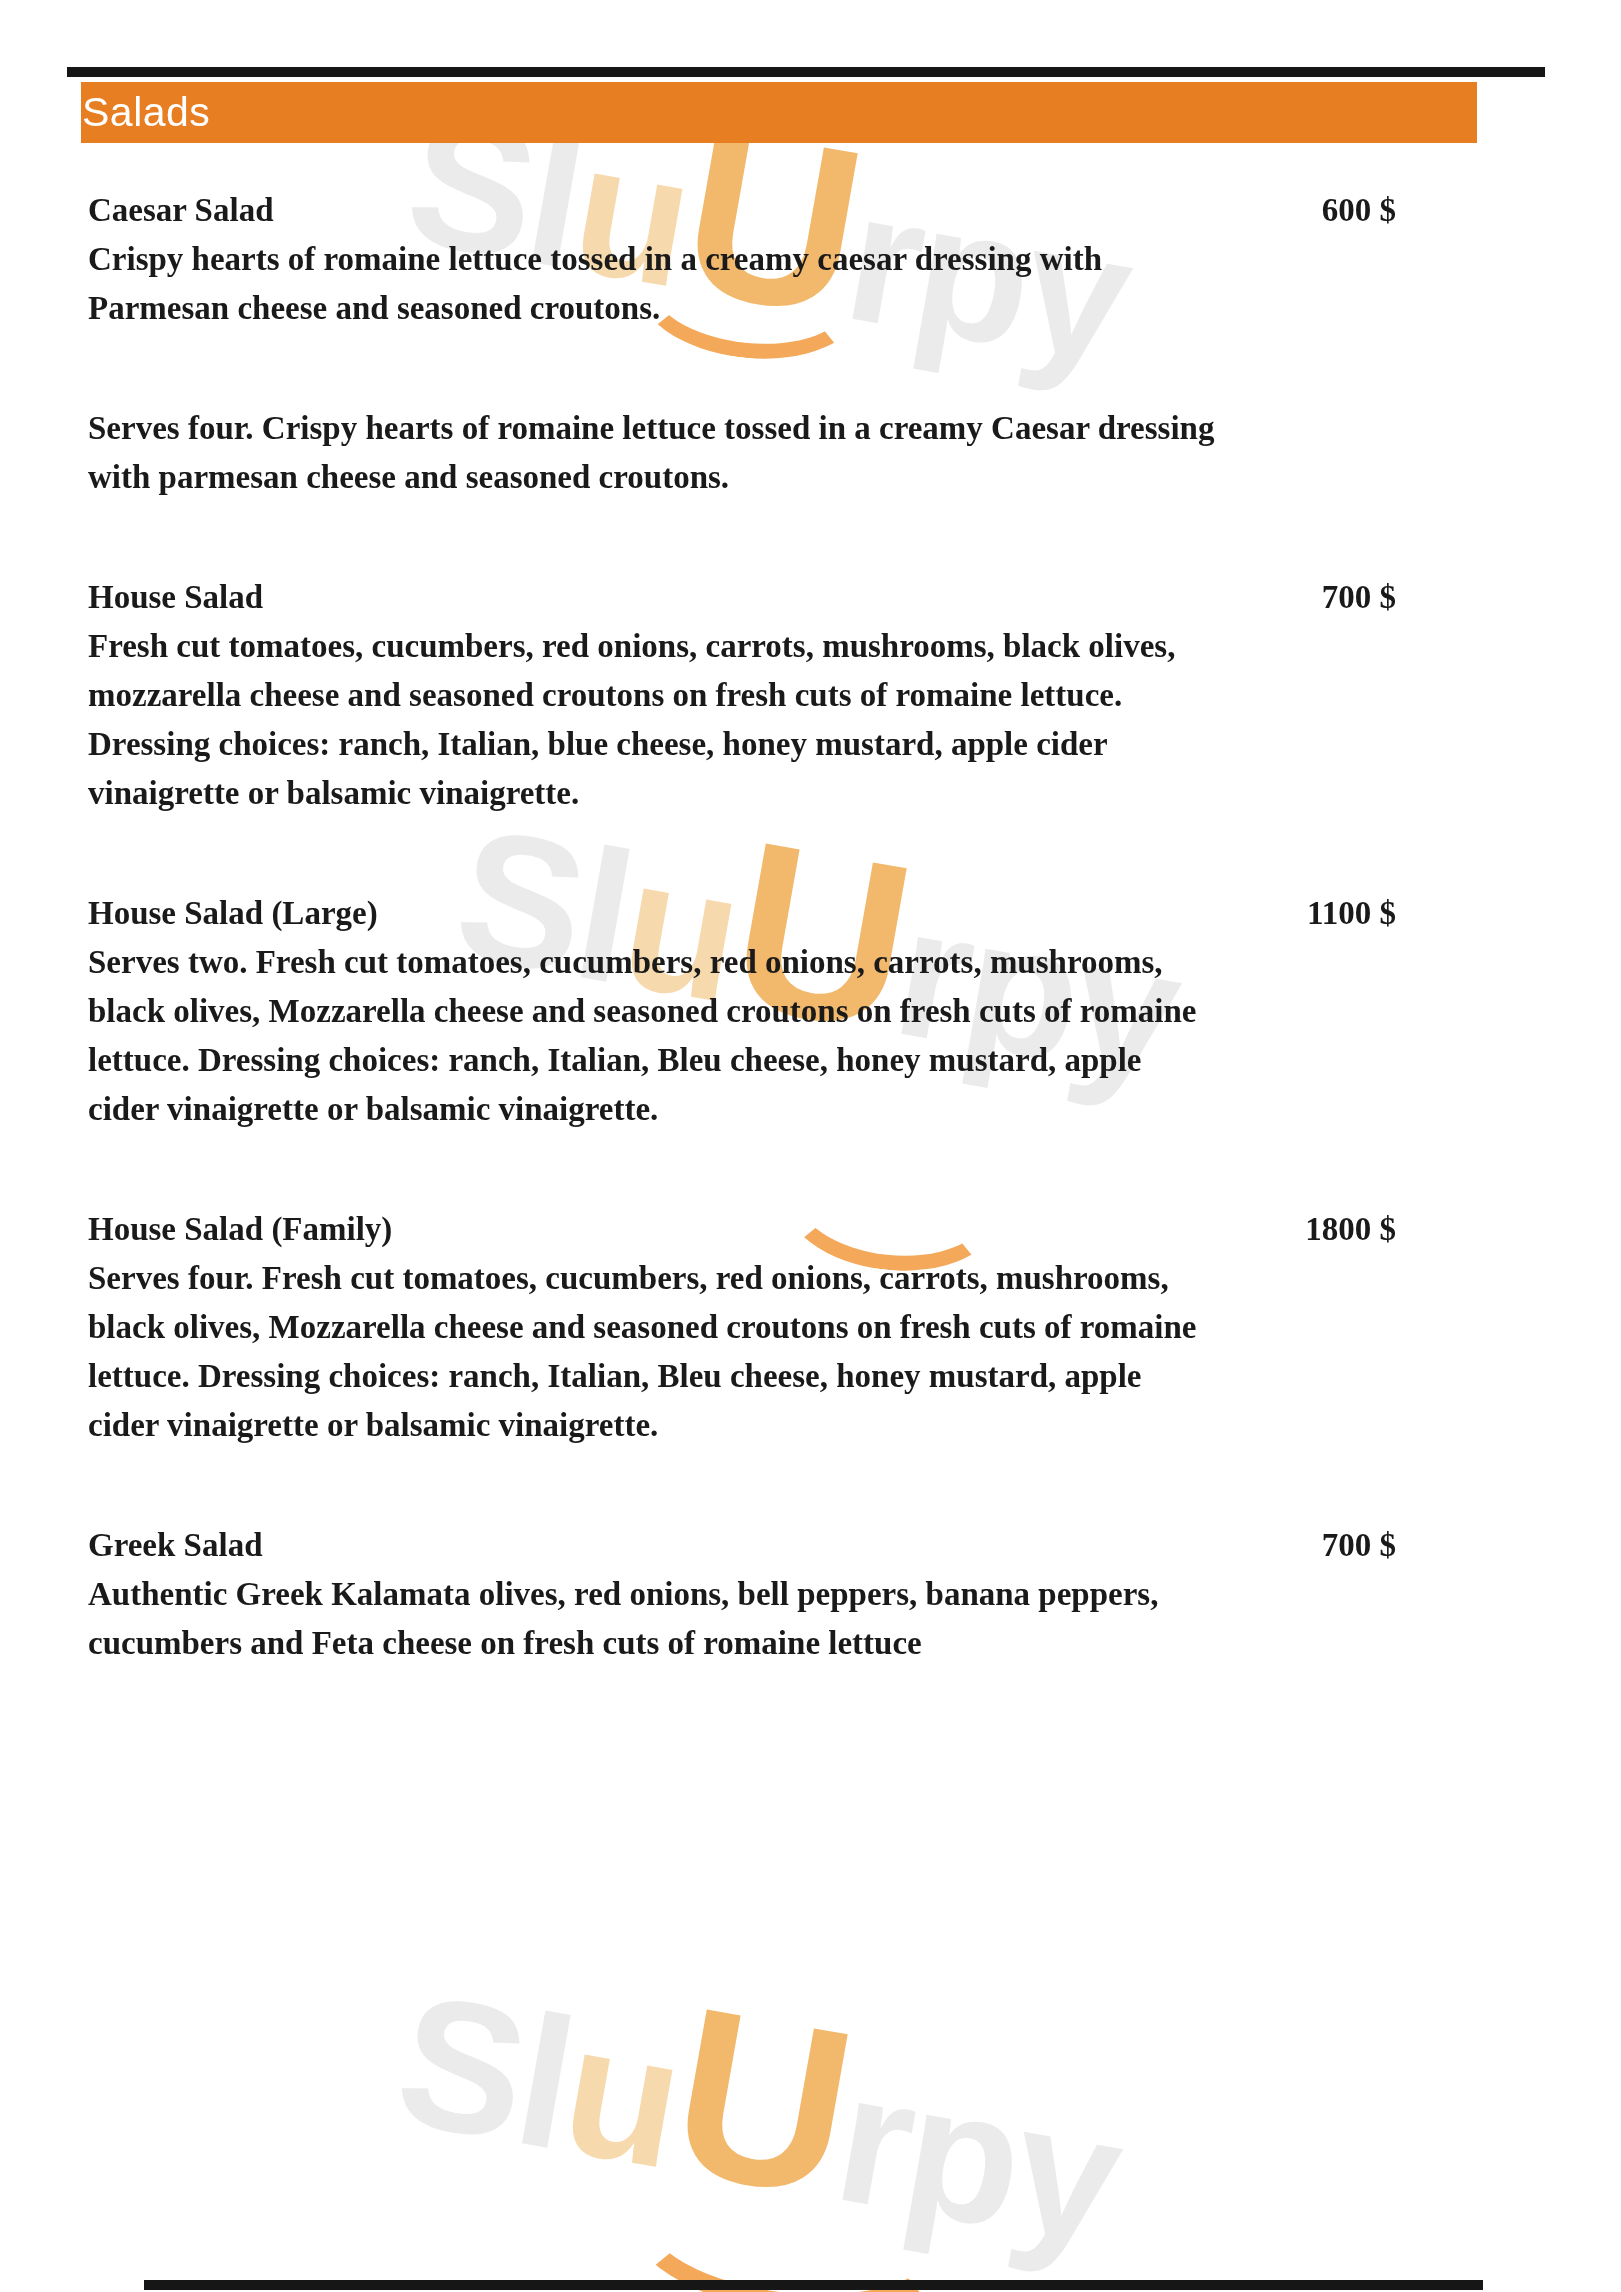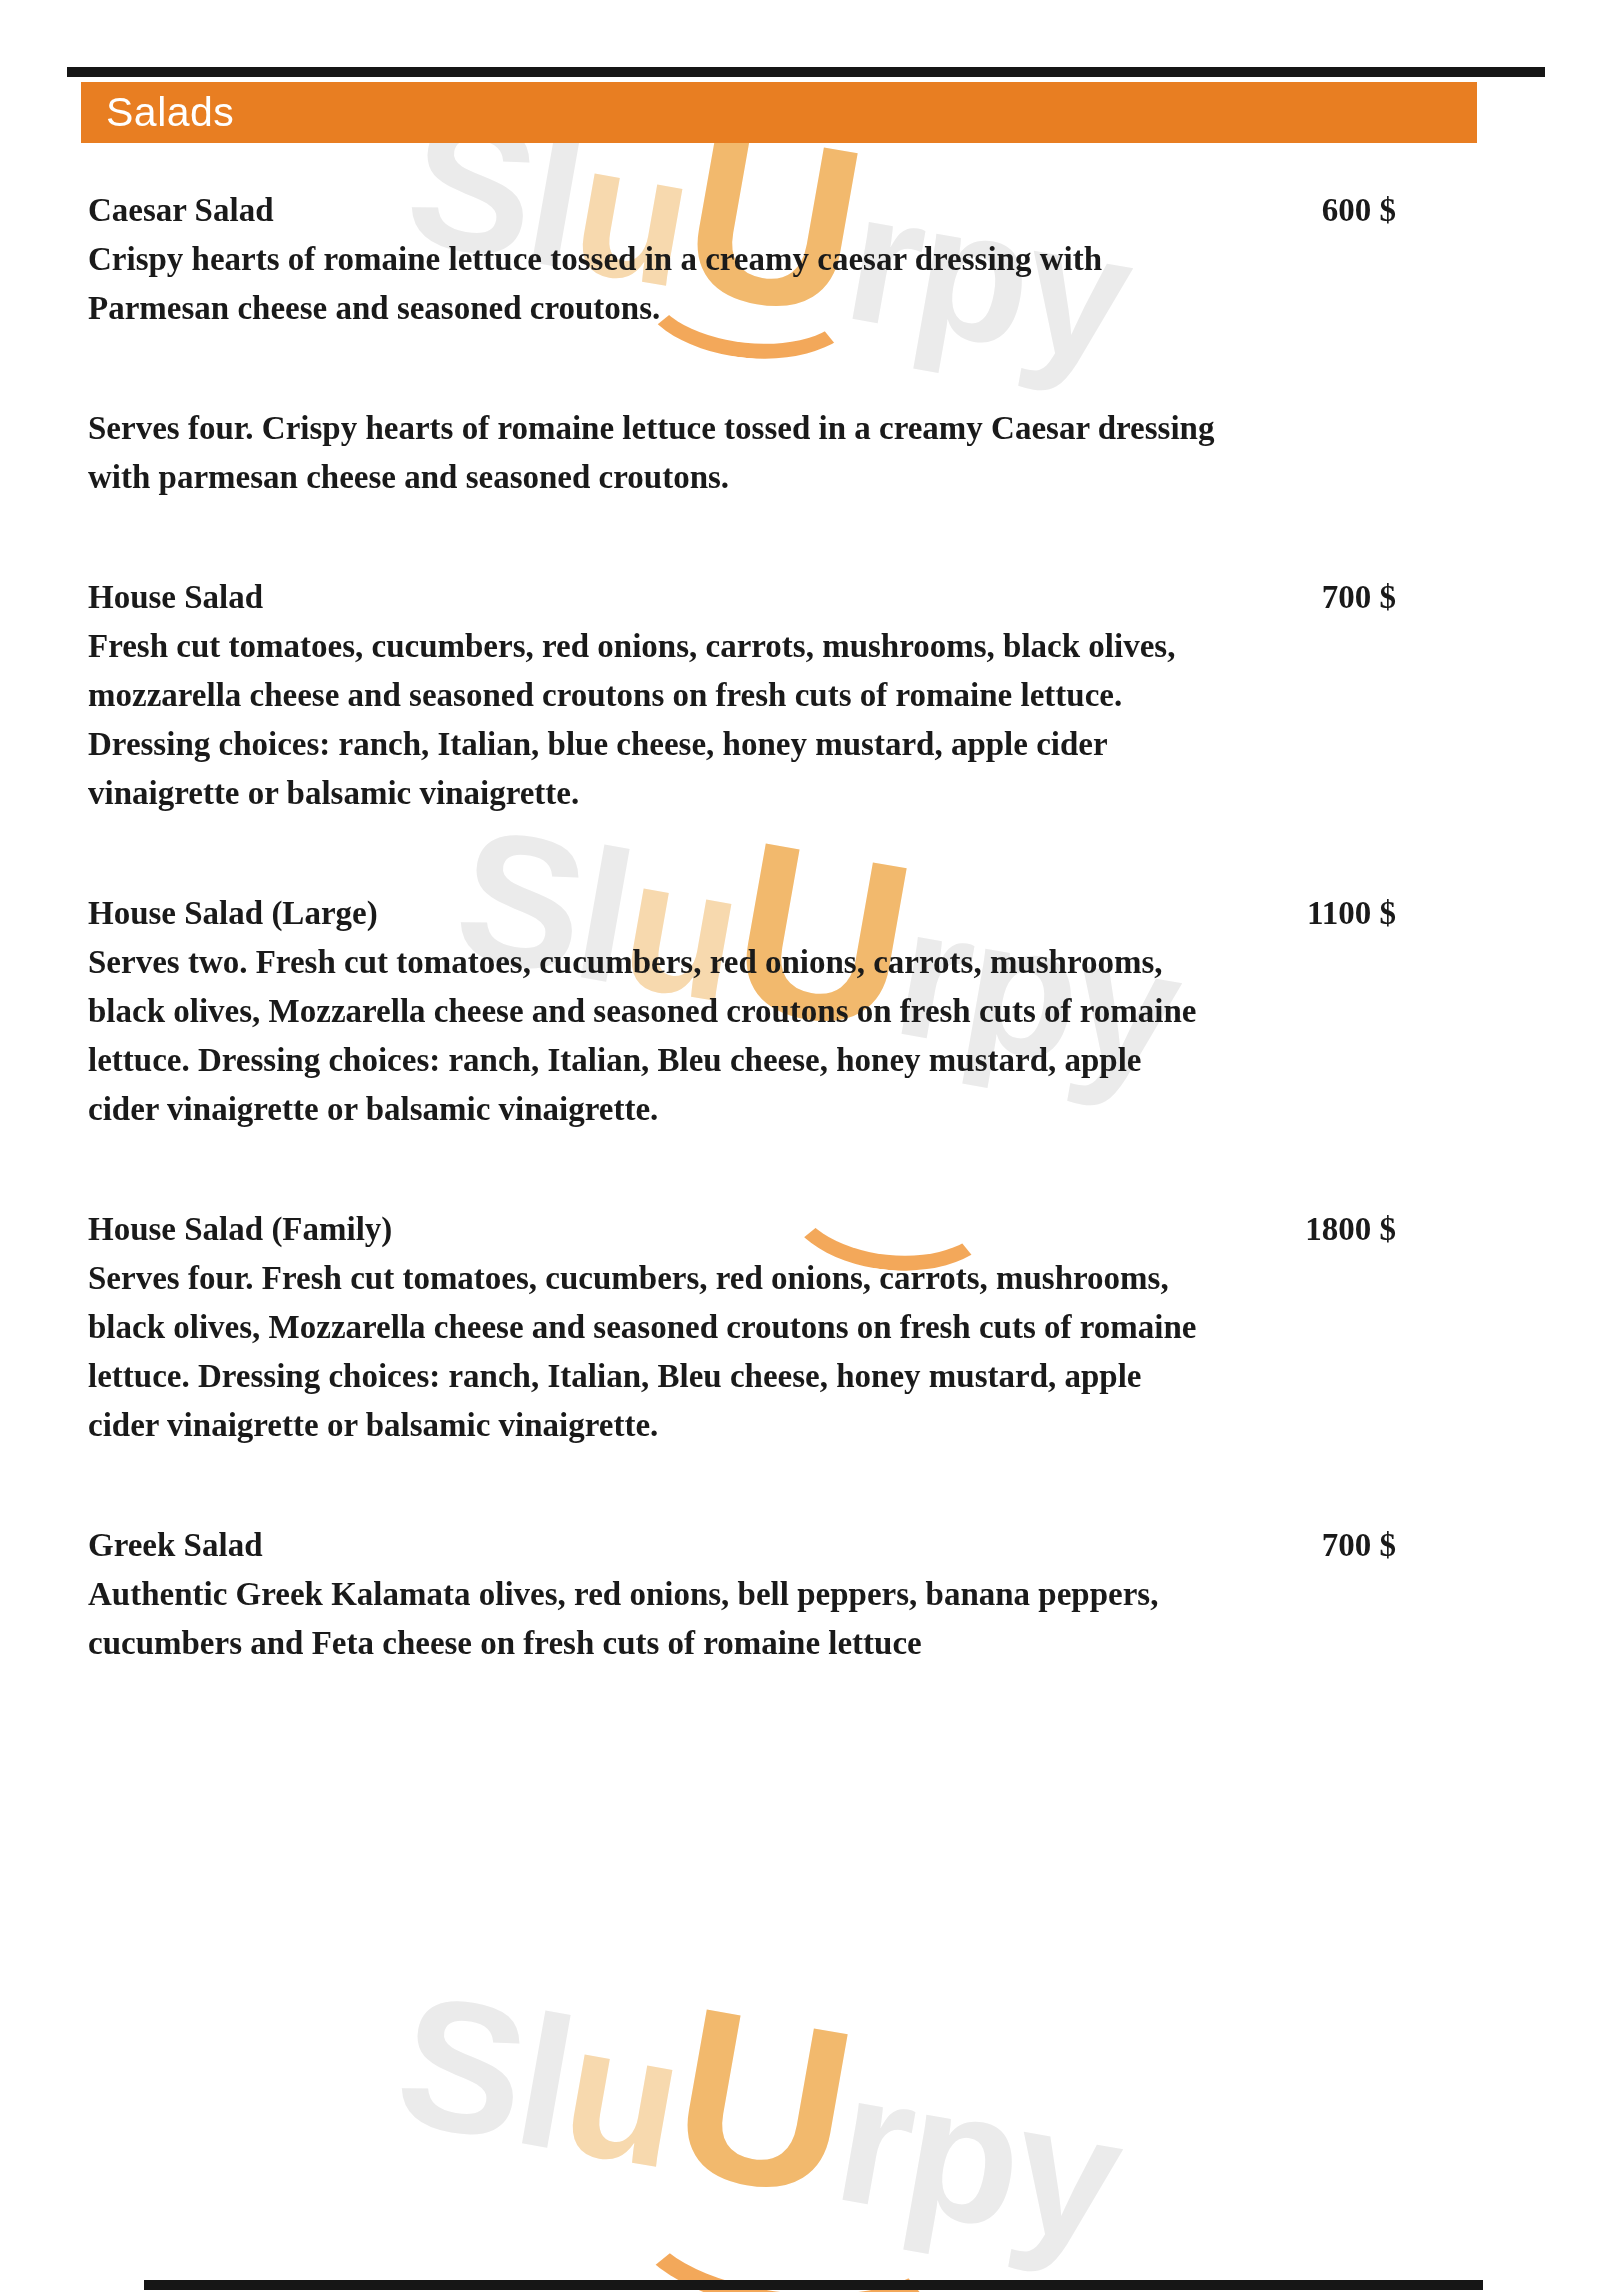--- a/index.html
+++ b/index.html
@@ -27,21 +27,21 @@
   .section-header {
     position: absolute; left: 81px; top: 82px;
     width: 1396px; height: 61px;
     background: #e87e22;
     display: flex; align-items: center;
     z-index: 2;
   }
   .section-header .title {
     font-family: "Liberation Sans", sans-serif;
     font-size: 41px; color: #ffffff;
-    padding-left: 25px; letter-spacing: 0.5px;
+    padding-left: 1px; letter-spacing: 0.5px;
   }
 
   
   .watermark {
     position: absolute;
     font-family: "Liberation Sans", sans-serif;
     font-weight: bold;
     font-size: 186px;
     white-space: nowrap;
     letter-spacing: -3.9px;

